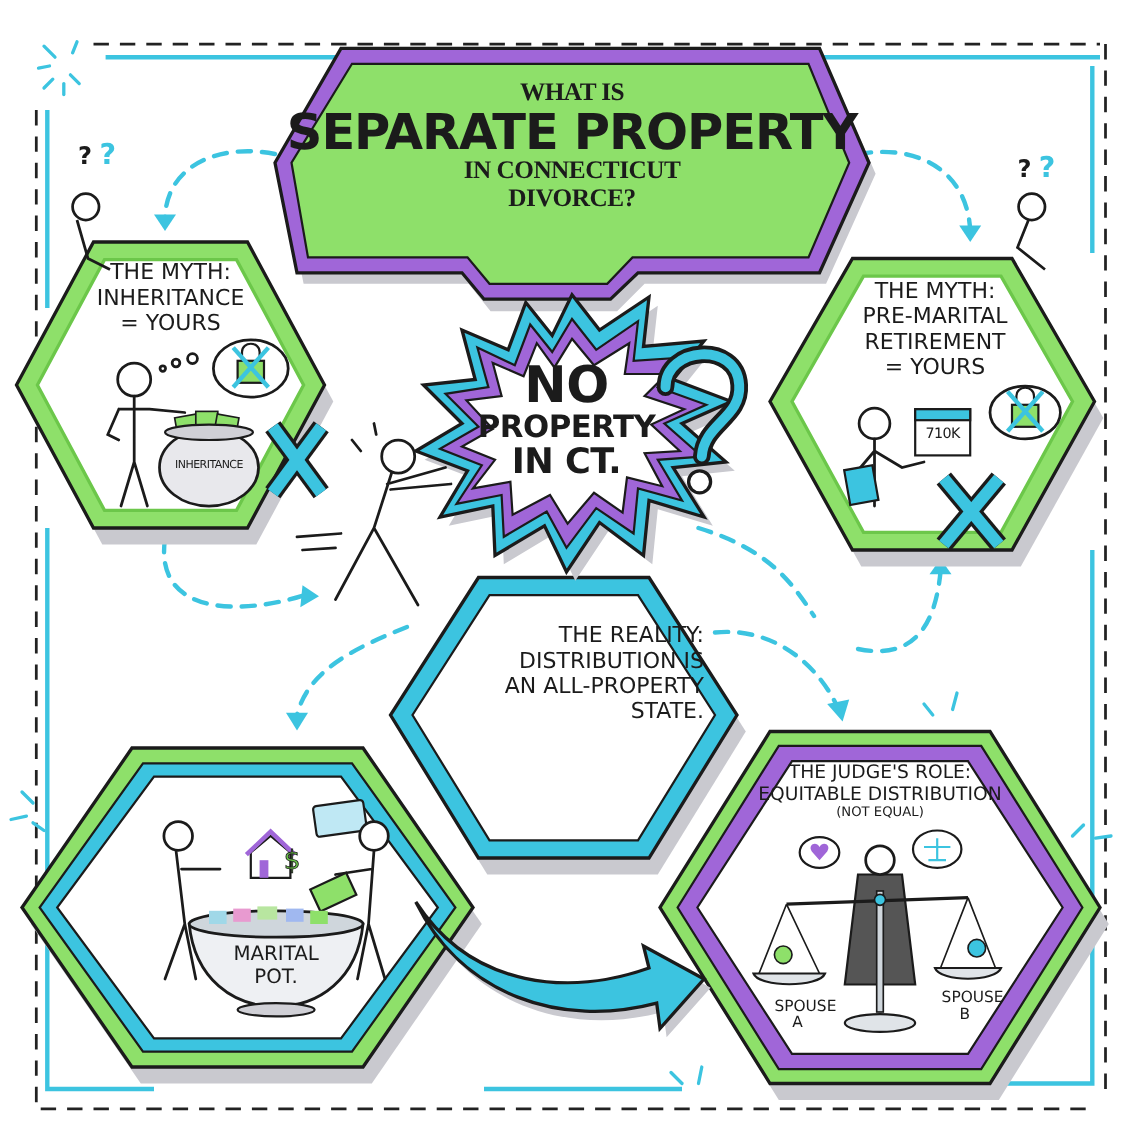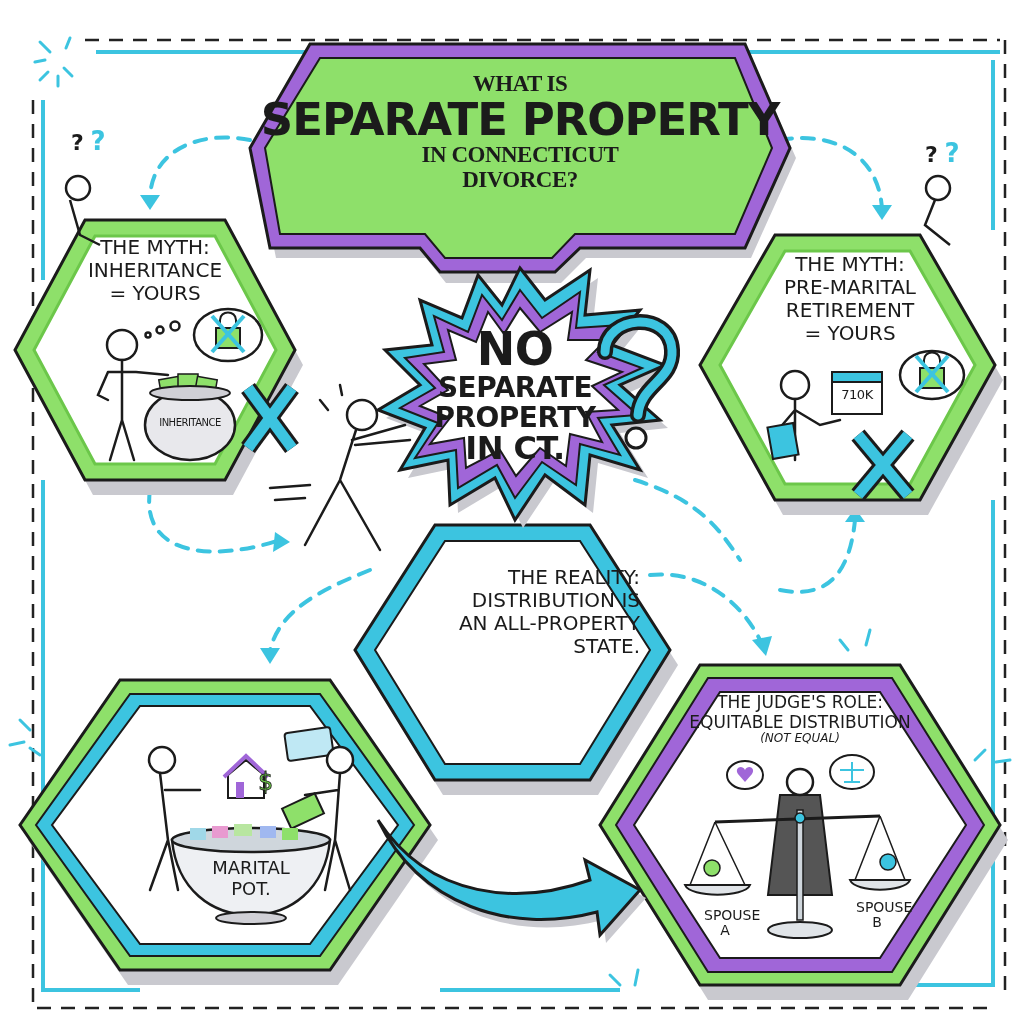--- a/index.html
+++ b/index.html
@@ -255,21 +255,20 @@
 
 <div class="txt" style="left:260px; top:72px; width:520px;">
   <span class="title-line t-small">WHAT IS</span>
   <span class="title-line t-big">SEPARATE PROPERTY</span>
   <span class="title-line t-small">IN CONNECTICUT</span>
   <span class="title-line t-small">DIVORCE?</span>
 </div>
 
 <div class="txt burst-text" style="left:420px; top:325px; width:190px;text-align:center;">
   <span class="title-line no">NO</span>
-  <span class="title-line" style="font-size:28px;">SEPARATE</span>
   <span class="title-line" style="font-size:28px;">PROPERTY</span>
   <span class="title-line" style="font-size:32px;">IN CT.</span>
 </div>
 
 <div class="txt hex-text" style="left:70px; top:236px; width:170px;">
   <span>THE MYTH:</span>
   <span>INHERITANCE</span>
   <span>= YOURS</span>
 </div>
 <div class="txt" style="left:148px; top:418px; width:84px; font-size:10px; font-weight:normal;">INHERITANCE</div>
@@ -290,21 +289,21 @@
 </div>
 
 <div class="txt hex-text" style="left:201px; top:858px; width:100px; font-size:18px;">
   <span>MARITAL</span>
   <span>POT.</span>
 </div>
 
 <div class="txt hex-text" style="left:660px; top:693px; width:280px; font-size:17px;">
   <span>THE JUDGE'S ROLE:</span>
   <span>EQUITABLE DISTRIBUTION</span>
-  <span style="font-size:12px;font-style:italic;">(NOT EQUAL)</span>
+  <span style="font-size:12px;">(NOT EQUAL)</span>
 </div>
 <div class="txt label-sm" style="left:676px; top:908px; width:70px;">
   <span>SPOUSE</span>
   <span>A</span>
 </div>
 <div class="txt label-sm" style="left:828px; top:900px; width:70px;">
   <span>SPOUSE</span>
   <span>B</span>
 </div>
 

